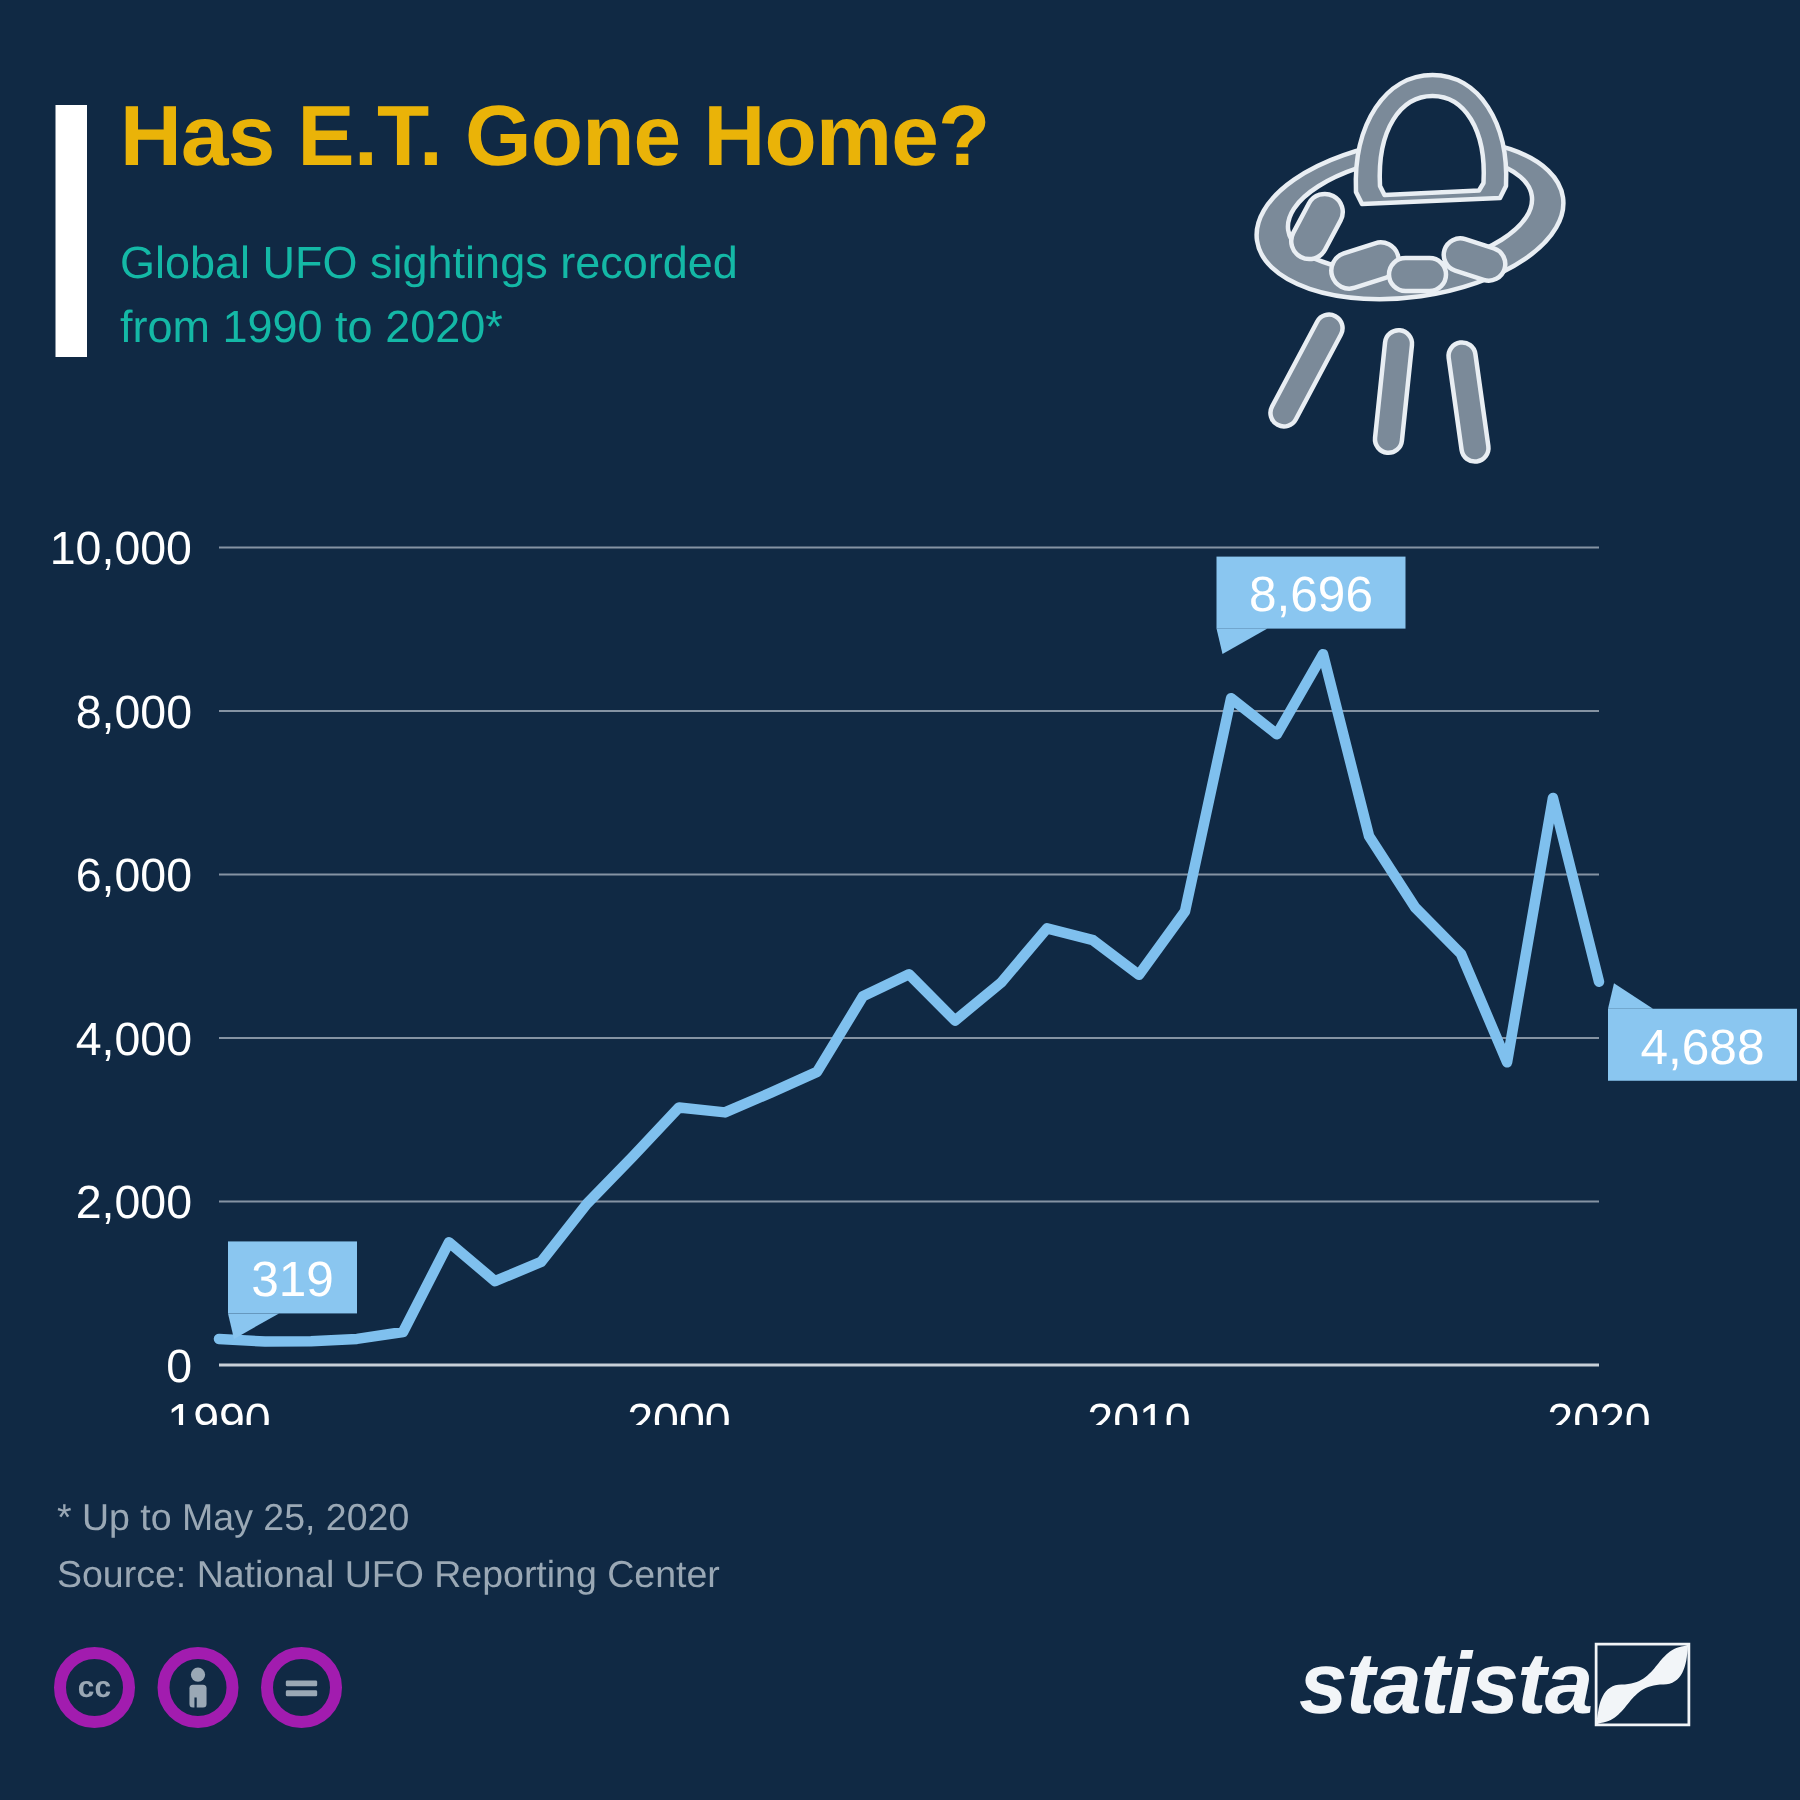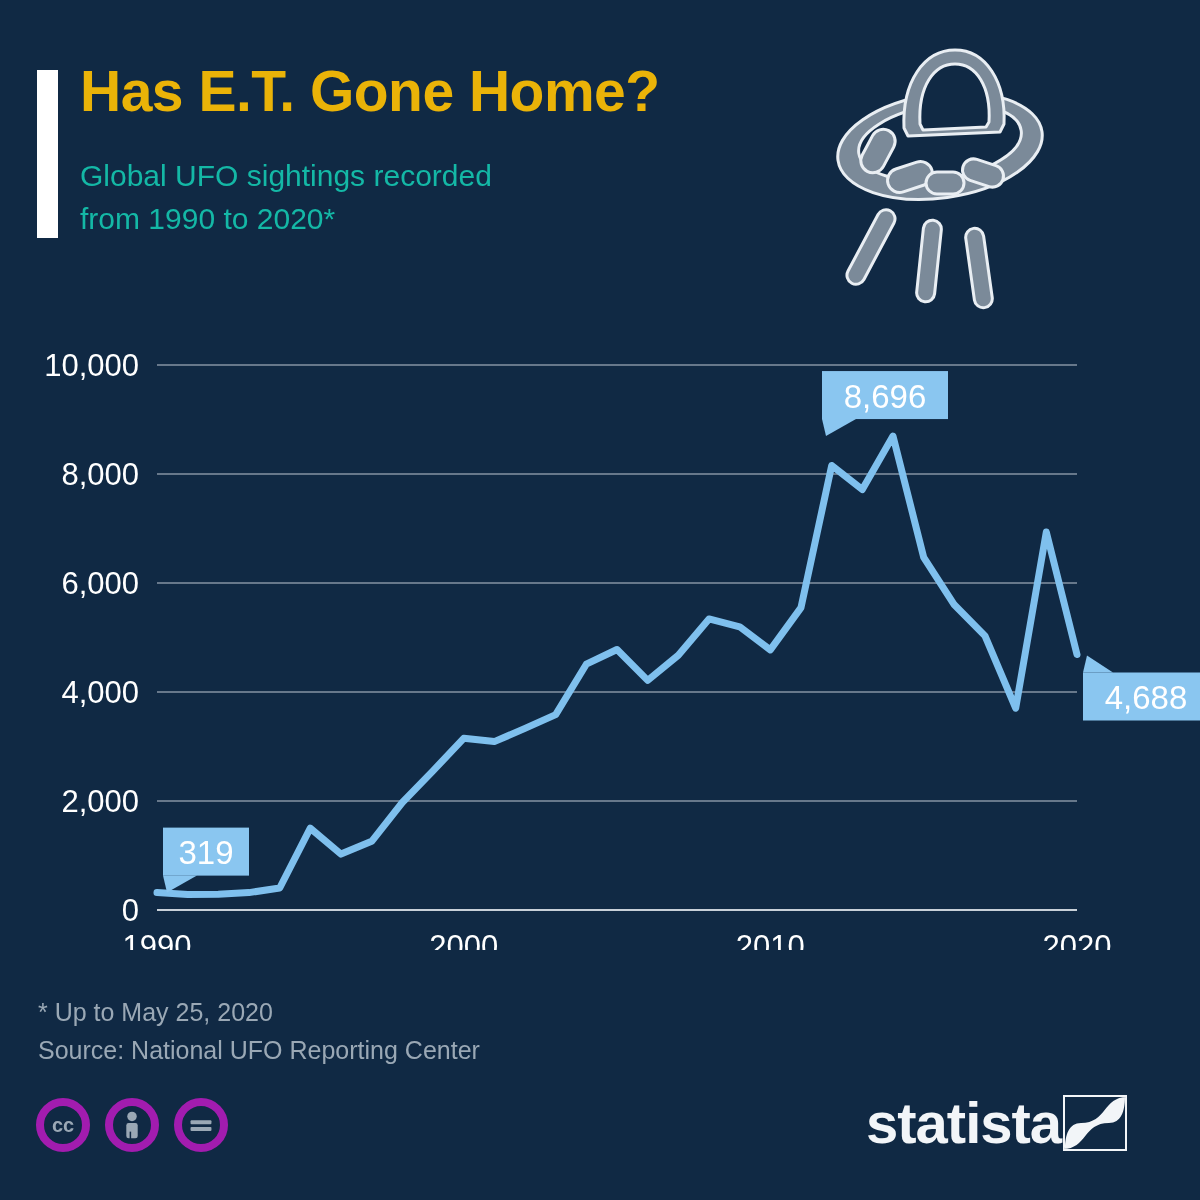--- a/index.html
+++ b/index.html
@@ -26,21 +26,21 @@
   .subtitle{
     position:absolute;left:80px;top:155px;
     font-size:30px;color:#14b8a6;line-height:1.42;
     white-space:pre-line;font-weight:normal;
   }
 
   
   .ufo-illustration{position:absolute;left:828px;top:24px;width:230px;height:290px;}
 
   
-  .chart{position:absolute;left:12px;top:330px;width:1136px;height:620px;}
+  .chart{position:absolute;left:1px;top:330px;width:1136px;height:620px;}
   .chart-svg{display:block;}
 
   .ylabel{
     font-family:"Liberation Sans", sans-serif;
     font-size:31px;fill:#ffffff;text-anchor:end;
   }
   .xlabel{
     font-family:"Liberation Sans", sans-serif;
     font-size:31px;fill:#ffffff;text-anchor:middle;
   }
@@ -66,21 +66,21 @@
   .cc-icons{position:absolute;left:36px;top:1098px;display:flex;gap:15px;}
   .cc-badge{
     width:54px;height:54px;border-radius:50%;
     border:8px solid #a21caf;
     display:flex;align-items:center;justify-content:center;
     box-sizing:border-box;
   }
   .cc-badge svg{display:block;}
   .statista-logo{
     position:absolute;left:866px;top:1094px;
-    display:flex;align-items:center;gap:2px;
+    display:flex;align-items:center;gap:2px;font-style:italic;
   }
   .statista-word{
     font-size:58px;font-weight:bold;color:#f2f5f8;
     letter-spacing:-1px;line-height:1;
   }
   .statista-mark{width:64px;height:56px;}
 </style>
 </head>
 <body>
 

